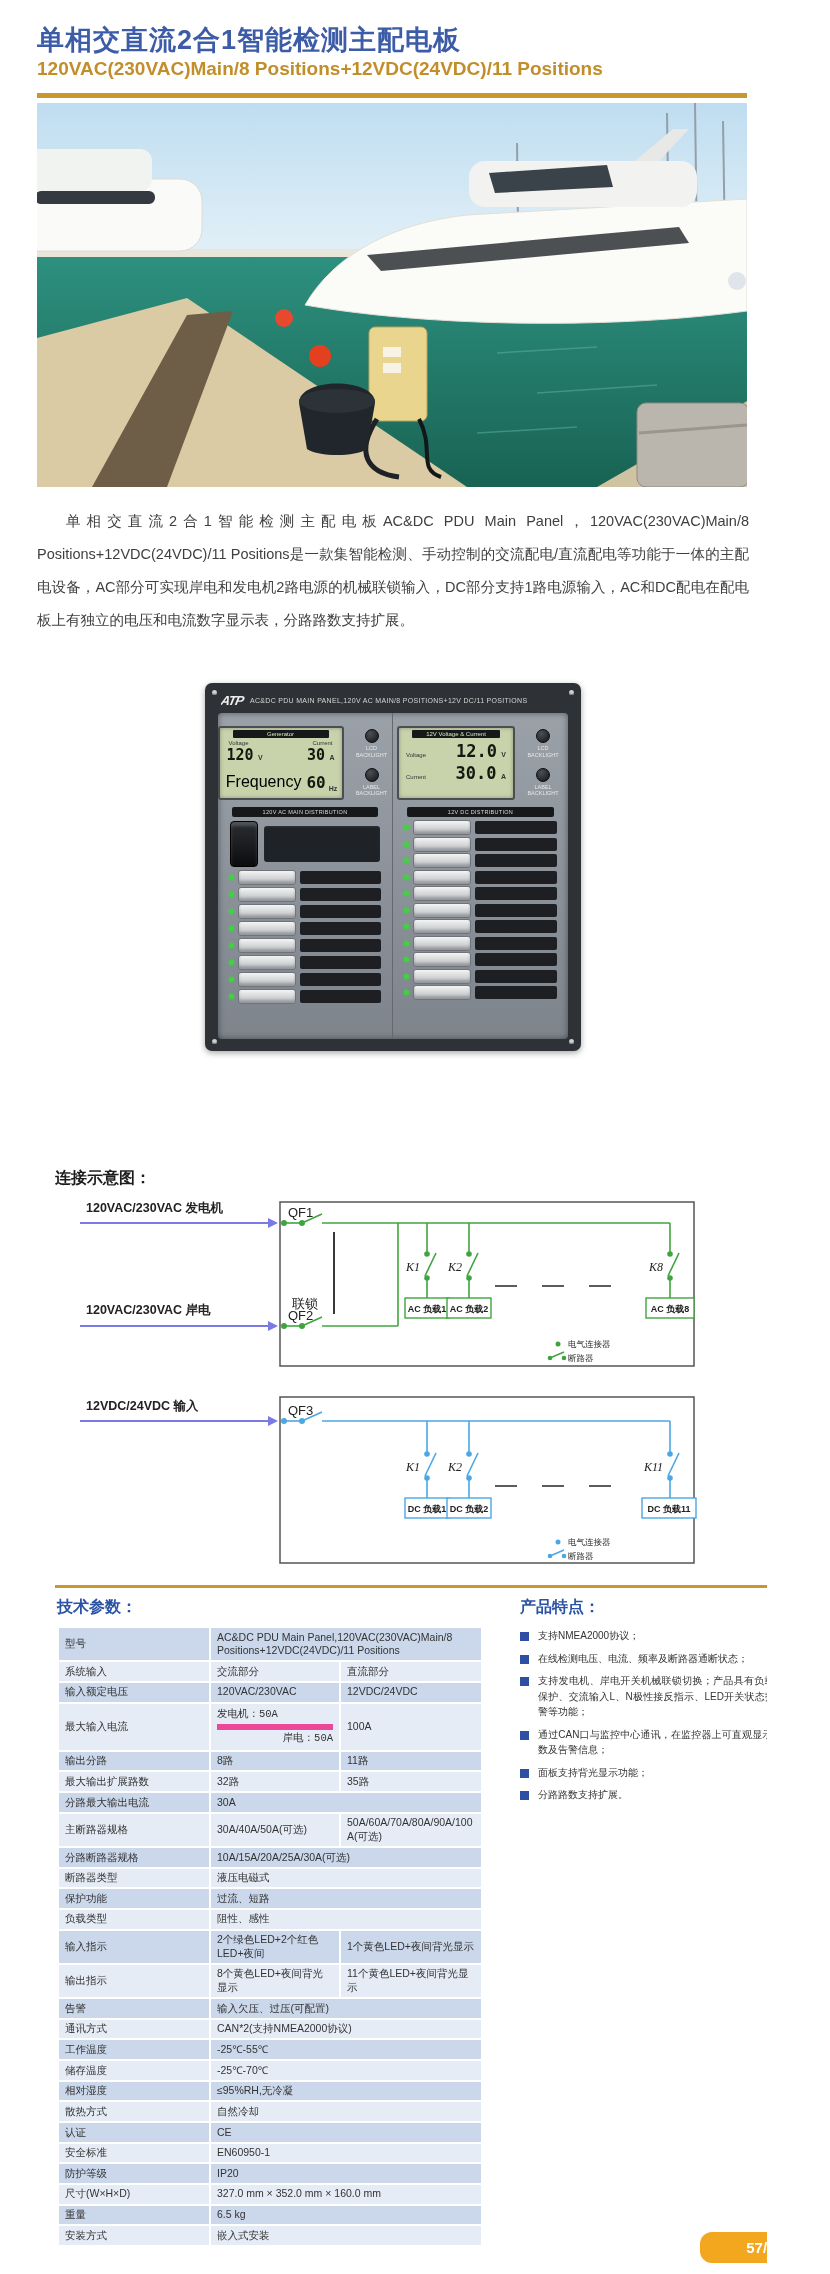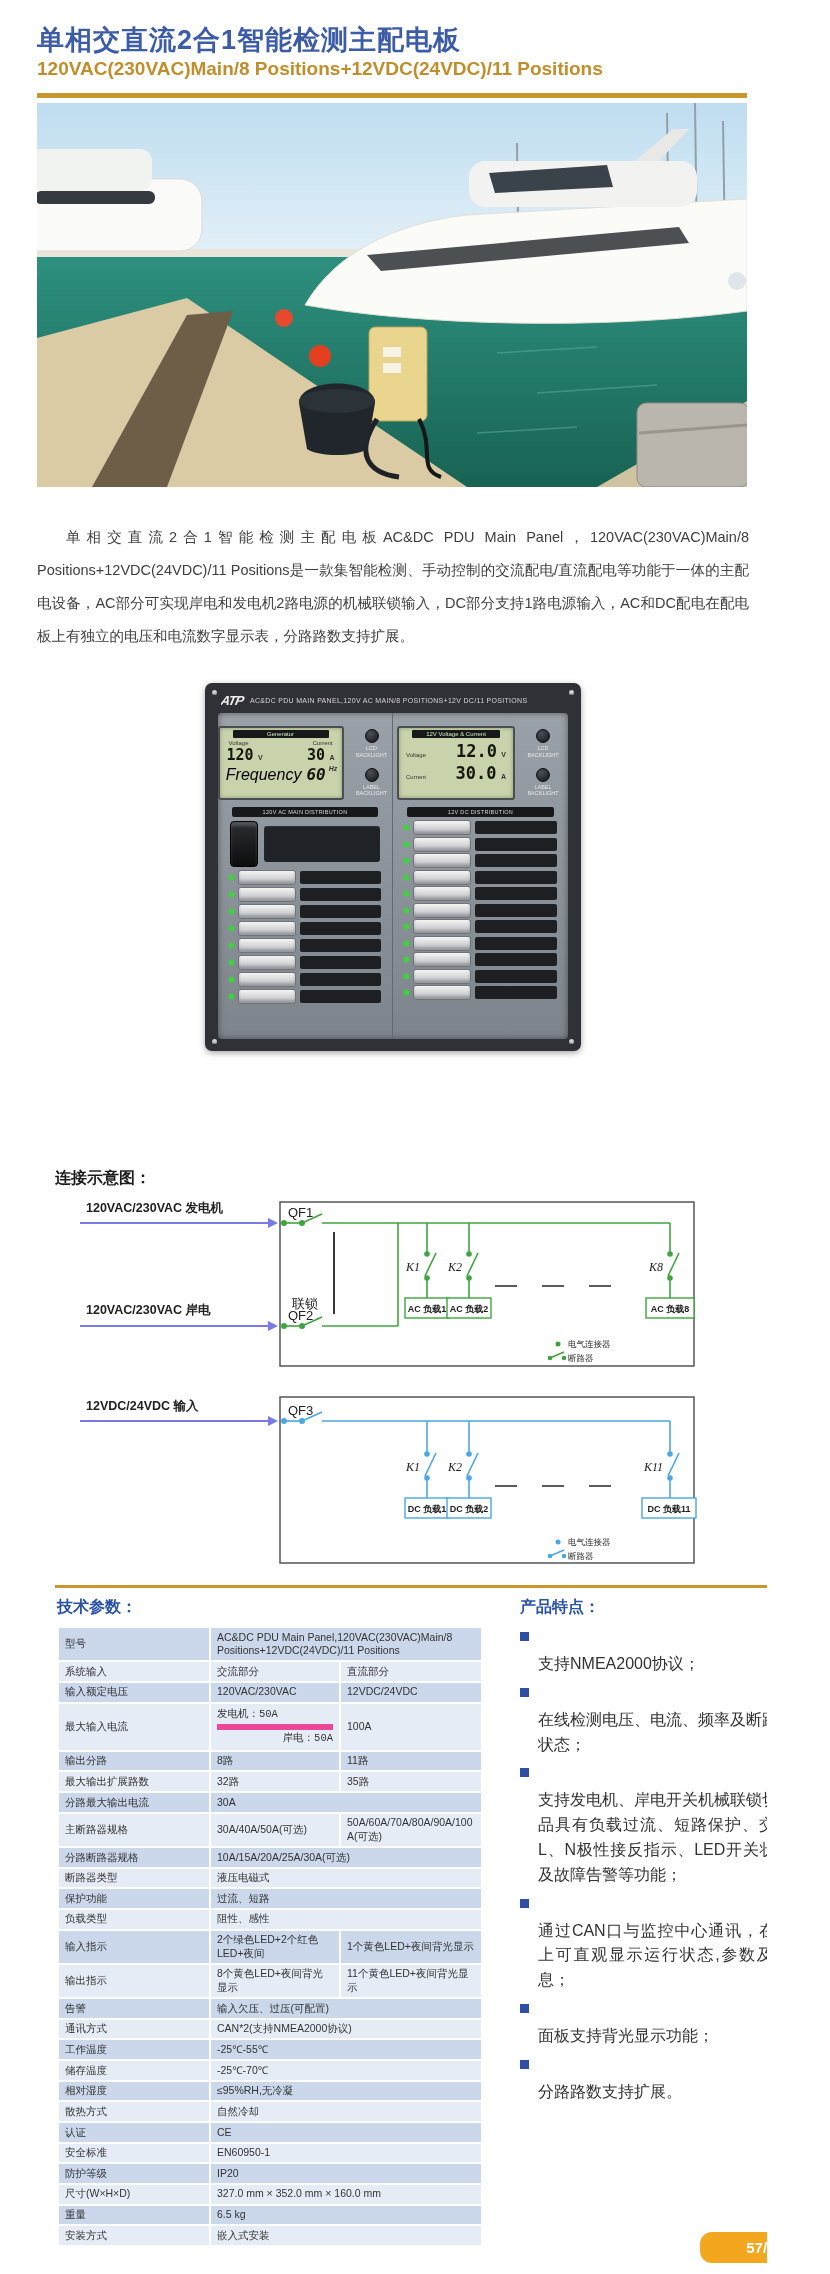--- a/index.html
+++ b/index.html
@@ -5,21 +5,21 @@
   html,body{margin:0;padding:0;background:#fff;}
   .page{position:relative;width:767px;height:2274px;background:#fff;overflow:hidden;
         font-family:"Liberation Sans",sans-serif;}
   
   .title{position:absolute;left:37px;top:22px;font-size:27px;font-weight:bold;color:#3D5CA8;letter-spacing:1px;}
   .subtitle{position:absolute;left:37px;top:58px;font-size:19px;font-weight:bold;color:#C28E2B;}
   .rule-top{position:absolute;left:37px;top:93px;width:710px;height:5px;background:#C8982F;}
   
   .photo{position:absolute;left:37px;top:103px;width:710px;height:384px;overflow:hidden;background:#cfe4f0;}
   
-  .intro{position:absolute;left:37px;top:521px;width:712px;font-size:14.5px;line-height:33px;
+  .intro{position:absolute;left:37px;top:505px;width:712px;font-size:14.5px;line-height:33px;
          color:#3f3f3f;text-align:justify;text-indent:2em;margin:0;}
   
   .panel{position:absolute;left:205px;top:683px;width:376px;height:368px;background:#2E3136;
          border-radius:7px;box-shadow:0 2px 6px rgba(0,0,0,.35);}
   .screw{position:absolute;width:5px;height:5px;border-radius:50%;background:#cfd3d8;box-shadow:inset 0 -1px 1px #777;}
   .screw.tl{left:7px;top:7px;}.screw.tr{right:7px;top:7px;}.screw.bl{left:7px;bottom:7px;}.screw.br{right:7px;bottom:7px;}
   .panel-header{position:absolute;left:16px;right:16px;top:4px;height:26px;display:flex;align-items:center;gap:7px;overflow:hidden;}
   .panel-logo{font-size:13px;font-weight:bold;font-style:italic;color:#eee;letter-spacing:-1px;transform:skewX(-12deg);}
   .panel-title{font-size:7px;color:#d6d6d6;letter-spacing:.3px;white-space:nowrap;}
   .panel-face{position:absolute;left:13px;right:13px;top:30px;bottom:12px;border-radius:4px;
@@ -29,21 +29,21 @@
   .pcol.ac{border-right:1px solid #64686f;}
   .lcd-block{display:flex;align-items:center;justify-content:center;margin-top:2px;height:84px;}
   .lcd{width:126px;height:74px;background:#C9D3AB;border:2px solid #4a4d52;border-radius:3px;
        padding:2px 5px;box-sizing:border-box;box-shadow:inset 0 0 4px rgba(0,0,0,.3);}
   .lcd-title{background:#16181a;color:#cfe8c0;font-size:6px;text-align:center;border-radius:1px;
              padding:1px 0;margin:0 8px 2px;white-space:nowrap;overflow:hidden;}
   .lcd-labels{display:flex;justify-content:space-between;font-size:6px;color:#333;padding:0 4px;}
   .lcd-vals{display:flex;justify-content:space-between;align-items:baseline;padding:0 2px;}
   .seg{font-family:"DejaVu Sans Mono",monospace;font-weight:bold;font-size:15px;color:#15170f;}
   .segu{font-size:7px;color:#333;font-weight:bold;}
-  .lcd-freq{display:flex;align-items:flex-start;gap:3px;justify-content:center;margin-top:1px;font-style:italic;}
+  .lcd-freq{display:flex;align-items:flex-end;gap:3px;justify-content:center;margin-top:8px;}
   .lcd-freq .seg{font-size:16px;}
   .lcd-row{display:flex;justify-content:space-between;align-items:baseline;padding:1px 2px;}
   .lcd-row .lab{font-size:6px;color:#333;}
   .lcd-row .seg{font-size:17px;}
   .btns{display:flex;flex-direction:column;gap:9px;margin-left:7px;}
   .btn-wrap{display:flex;flex-direction:column;align-items:center;width:42px;}
   .btn-round{width:12px;height:12px;border-radius:50%;background:radial-gradient(circle at 35% 30%,#4c5056,#121416);
              border:1px solid #0c0d0f;cursor:pointer;}
   .btn-lbl{font-size:5.5px;color:#e6e6e6;text-align:center;margin-top:2px;line-height:1.2;}
   .strip{background:#17181a;color:#d9d9d9;font-size:5.5px;text-align:center;border-radius:2px;
@@ -75,21 +75,21 @@
   .specs-table{position:absolute;left:57px;top:1626px;width:424px;border-collapse:collapse;table-layout:fixed;}
   .specs-table td{border:2px solid #fff;padding:2.5px 6px;font-size:10.5px;line-height:1.3;color:#333;
                   vertical-align:middle;word-wrap:break-word;}
   .specs-table tr:nth-child(odd) td{background:#CBD8EB;}
   .specs-table tr:nth-child(even) td{background:#E6ECF6;}
   .subcell{padding:2px 0;font-family:Liberation Mono, monospace;}
   .sub-divider{border-top:6px solid #ec4899;text-align:right;}
   .features-list{position:absolute;left:520px;top:1628px;width:306px;margin:0;padding:0;list-style:none;}
   .features-list li{display:flex;gap:9px;margin-bottom:7px;}
   .bullet{width:9px;height:9px;background:#2E4FA3;margin-top:4px;flex:none;}
-  .ftext{font-size:16px;line-height:1.55;color:#333;text-align:justify;margin-top:24px;}
+  .ftext{font-size:10px;line-height:1.55;color:#333;text-align:justify;}
   
   .footer-badge{position:absolute;left:700px;top:2232px;width:130px;height:31px;background:#F2A71F;
                 color:#fff;font-size:15px;font-weight:bold;display:flex;align-items:center;justify-content:center;border-radius:12px;}
 </style>
 </head>
 <body>
 
 <div class="page">
 
   <div class="title">单相交直流2合1智能检测主配电板</div>

